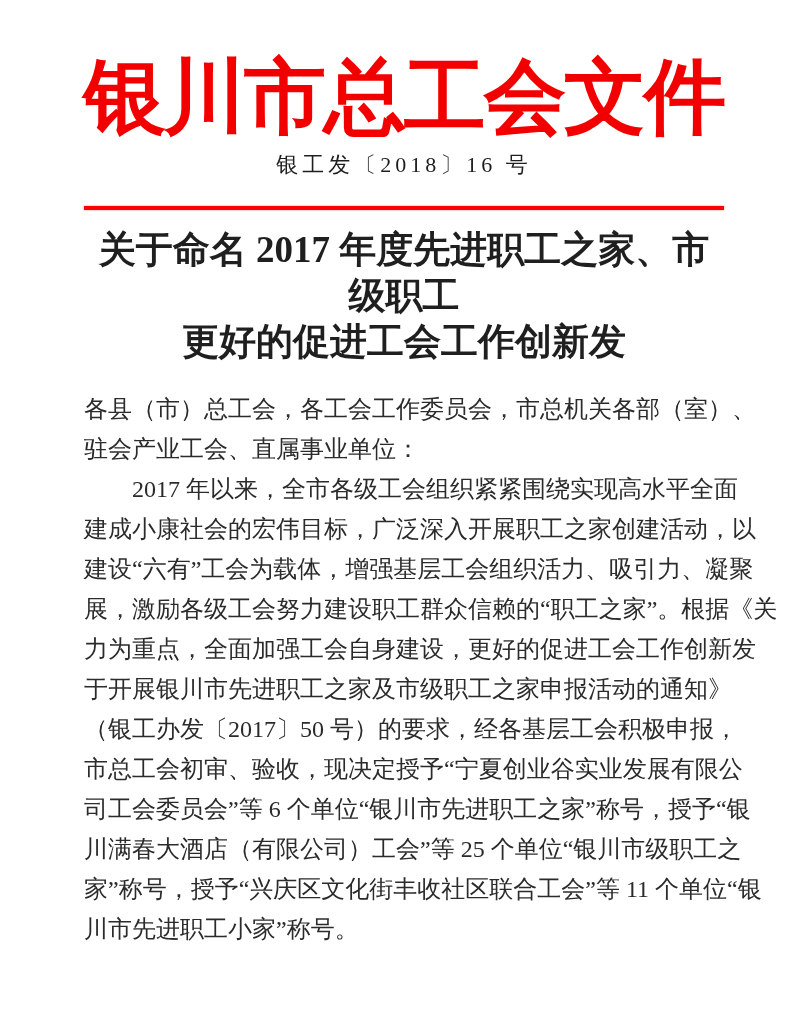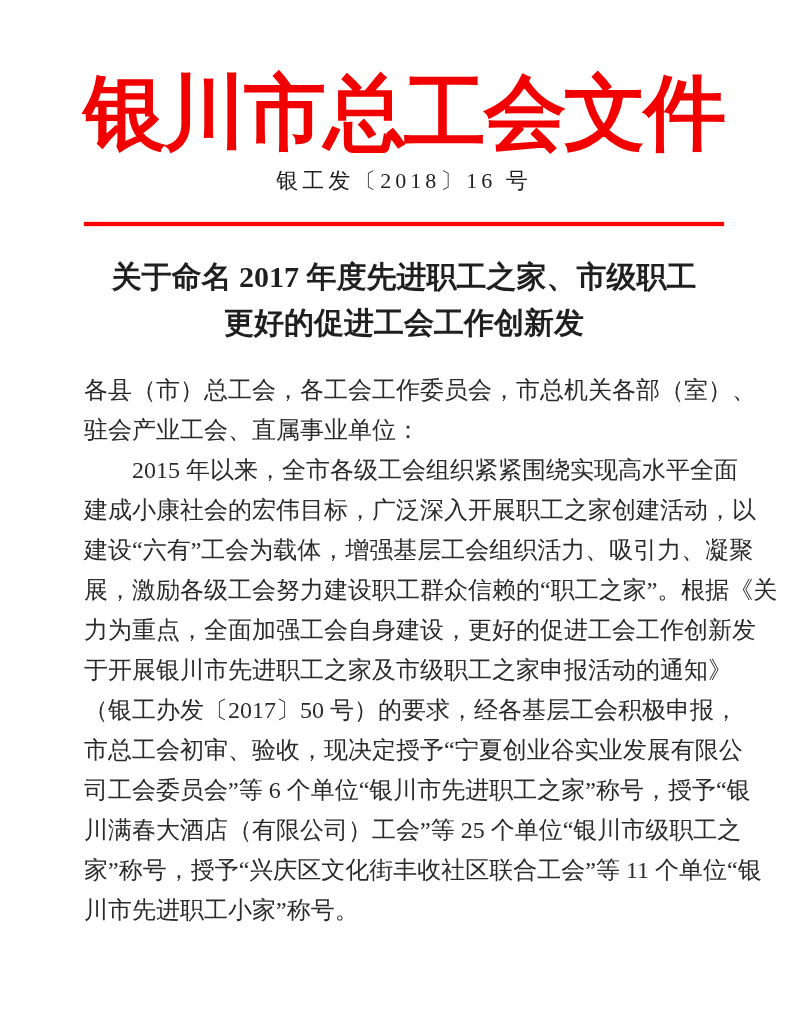--- a/index.html
+++ b/index.html
@@ -20,21 +20,21 @@
     width: 800px;
     height: 1010px;
     background: #ffffff;
     position: relative;
   }
   .content {
     width: 640px;
     margin-left: 84px;
   }
   .org-title {
-    padding-top: 62px;
+    padding-top: 46px;
     text-align: left;
     color: var(--header-red, #f20000);
     font-weight: bold;
     font-size: 82px;
     line-height: 104px;
     letter-spacing: -2px;
     white-space: nowrap;
   }
   .doc-number {
     text-align: center;
@@ -43,25 +43,25 @@
     line-height: 30px;
     letter-spacing: 4px;
   }
   .red-line {
     margin-top: 26px;
     height: 4px;
     background: var(--divider-red, #fe0000);
     box-shadow: 0 0 2px rgba(255,0,0,0.55);
   }
   .doc-title {
-    margin-top: 28px;
+    margin-top: 17px;
     text-align: center;
     color: var(--title-text, #1f1f1f);
     font-weight: bold;
-    font-size: 30px;
+    font-size: 37px;
     line-height: 46px;
   }
   .doc-title .title-line { display: block; }
   .salutation { margin-top: 24px; }
   .text-line {
     color: var(--body-text, #2b2b2b);
     font-size: 24px;
     line-height: 40px;
     text-align: justify;
     text-align-last: justify;
@@ -89,21 +89,21 @@
       <span class="title-line">关于命名 2017 年度先进职工之家、市级职工</span>
       <span class="title-line">更好的促进工会工作创新发</span>
     </h1>
 
     <div class="salutation">
       <div class="text-line">各县（市）总工会，各工会工作委员会，市总机关各部（室）、</div>
       <div class="text-line no-justify">驻会产业工会、直属事业单位：</div>
     </div>
 
     <div class="body-paragraph">
-      <div class="text-line indent-first">2015 年以来，全市各级工会组织紧紧围绕实现高水平全面</div>
+      <div class="text-line indent-first">2017 年以来，全市各级工会组织紧紧围绕实现高水平全面</div>
       <div class="text-line">建成小康社会的宏伟目标，广泛深入开展职工之家创建活动，以</div>
       <div class="text-line">建设“六有”工会为载体，增强基层工会组织活力、吸引力、凝聚</div>
       <div class="text-line">展，激励各级工会努力建设职工群众信赖的“职工之家”。根据《关</div>
       <div class="text-line">力为重点，全面加强工会自身建设，更好的促进工会工作创新发</div>
       <div class="text-line">于开展银川市先进职工之家及市级职工之家申报活动的通知》</div>
       <div class="text-line">（银工办发〔2017〕50 号）的要求，经各基层工会积极申报，</div>
       <div class="text-line">市总工会初审、验收，现决定授予“宁夏创业谷实业发展有限公</div>
       <div class="text-line">司工会委员会”等 6 个单位“银川市先进职工之家”称号，授予“银</div>
       <div class="text-line">川满春大酒店（有限公司）工会”等 25 个单位“银川市级职工之</div>
       <div class="text-line">家”称号，授予“兴庆区文化街丰收社区联合工会”等 11 个单位“银</div>

